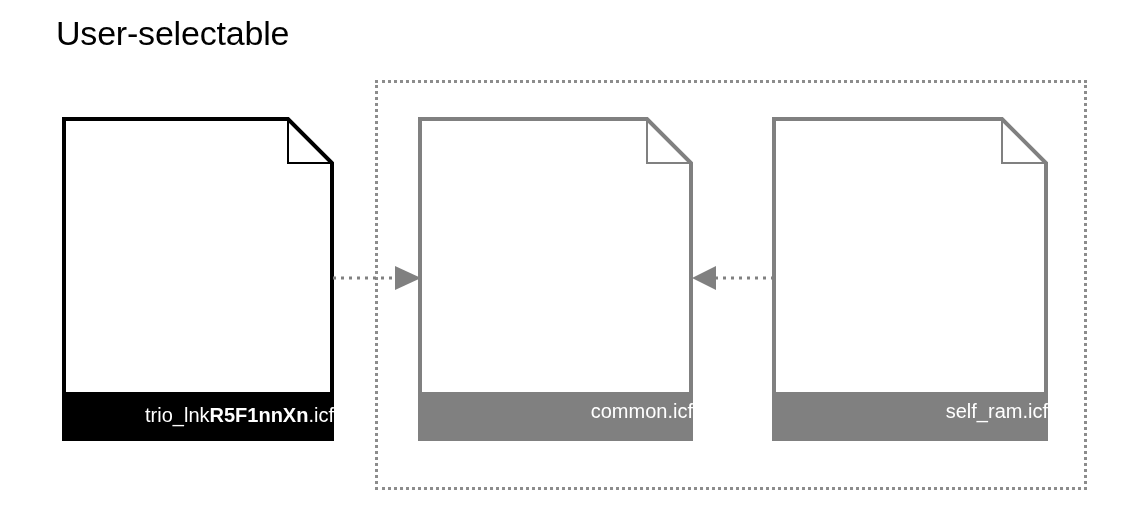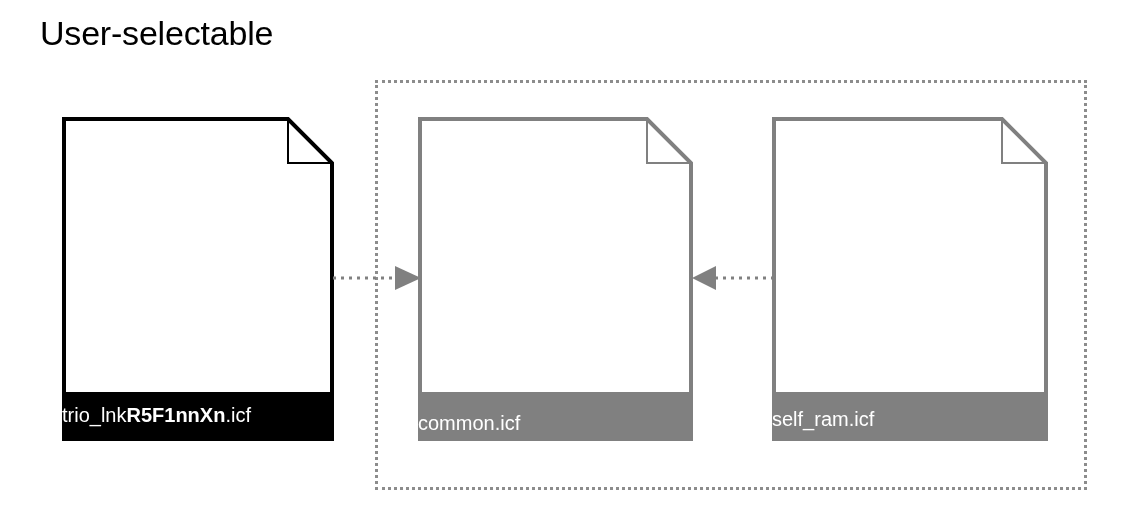--- a/index.html
+++ b/index.html
@@ -17,20 +17,21 @@
     height: 523px;
     background: #ffffff;
     overflow: hidden;
   }
 
   
   .heading {
     position: absolute;
     white-space: nowrap;
     line-height: 1;
+    margin-left: 16px;
   }
   #heading-user {
     left: 40px;
     top: 16px;
     font-size: 34px;
     color: #000000;
     letter-spacing: -0.2px;
   }
   #heading-auto {
     left: 385px;
@@ -61,21 +62,21 @@
   .doc-shape {
     position: absolute;
     inset: 0;
   }
   .doc-shape svg { display: block; width: 100%; height: 100%; }
 
   .doc-label {
     position: absolute;
     left: 0;
     right: 0;
-    text-align: left;
+    text-align: right;
     color: #ffffff;
     font-size: 20px;
     line-height: 1;
     white-space: nowrap;
     pointer-events: none;
   }
 
   
   #doc-trio {
     left: 62px;
@@ -85,30 +86,30 @@
   }
   #doc-trio .doc-label { bottom: 16px; }
 
   
   #doc-common {
     left: 418px;
     top: 117px;
     width: 275px;
     height: 324px;
   }
-  #doc-common .doc-label { bottom: 8px; }
+  #doc-common .doc-label { bottom: 20px; }
 
   
   #doc-selfram {
     left: 772px;
     top: 117px;
     width: 276px;
     height: 324px;
   }
-  #doc-selfram .doc-label { bottom: 12px; }
+  #doc-selfram .doc-label { bottom: 20px; }
 
   
   .connector {
     position: absolute;
     height: 30px;
   }
   .connector svg { display: block; width: 100%; height: 100%; }
 
   #connector-trio-common {
     left: 333px;

